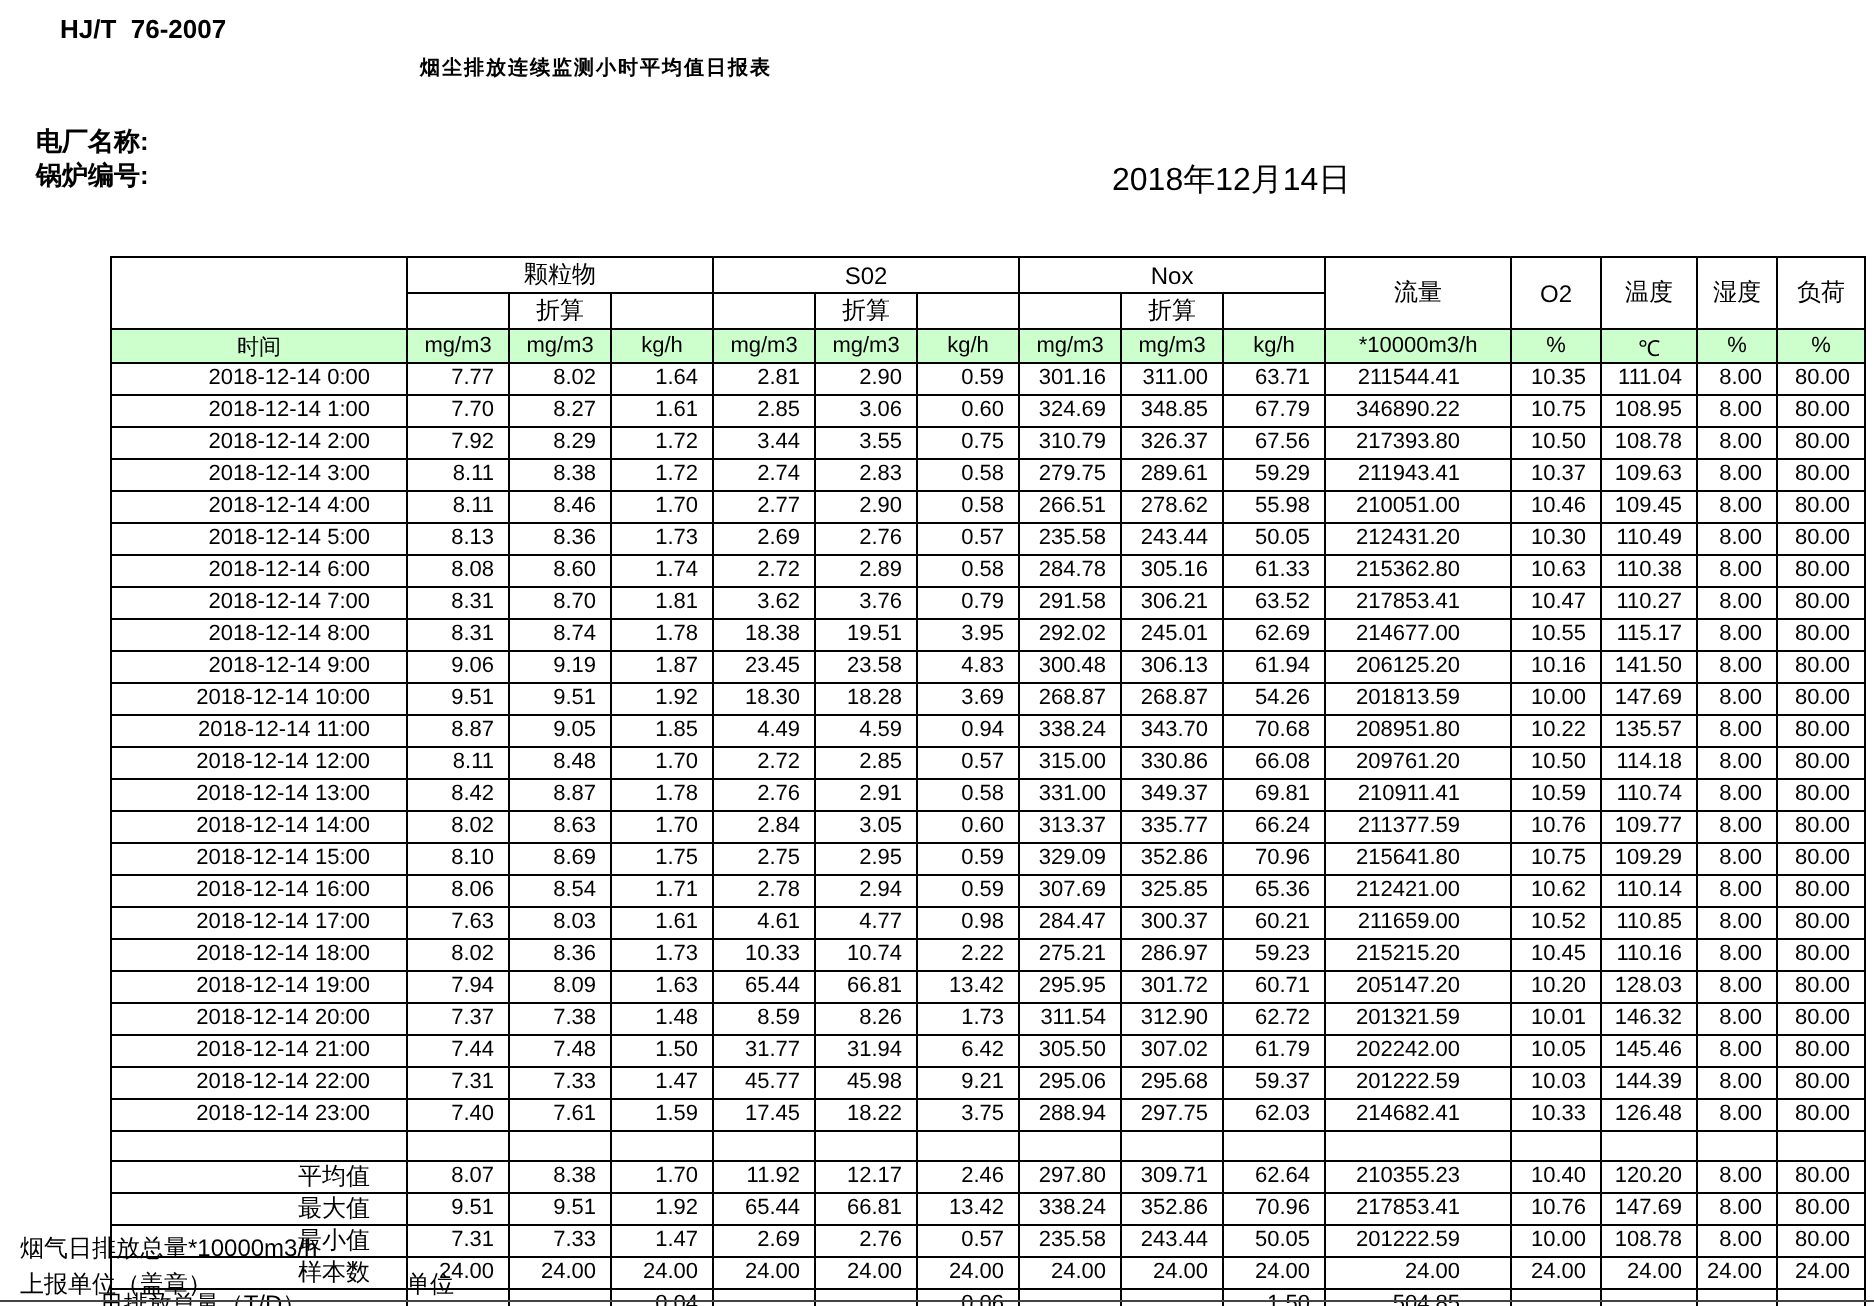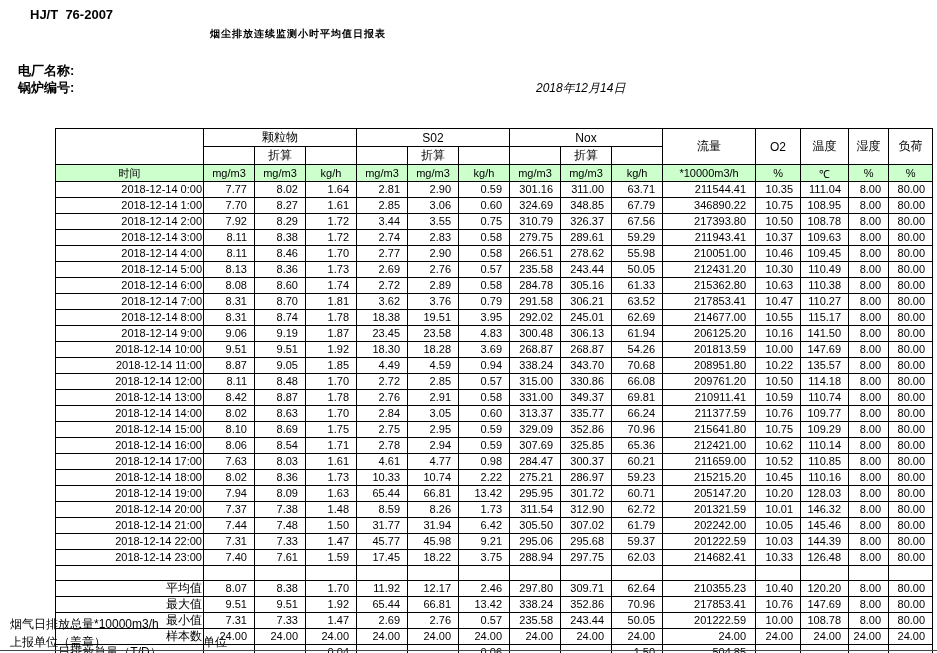--- a/index.html
+++ b/index.html
@@ -5,33 +5,33 @@
   html,body { margin:0; padding:0; }
   body {
     width:937px; height:653px; position:relative; background:#fff;
     font-family:"Liberation Sans", sans-serif; color:#000; overflow:hidden;
   }
   .abs { position:absolute; white-space:pre; }
   #standard   { left:30px;  top:7px;  font-size:13px; font-weight:bold; }
   #title      { left:210px; top:27px; font-size:10px; font-weight:bold; letter-spacing:1px; }
   #plant-label{ left:18px;  top:62px; font-size:13px; font-weight:bold; }
   #boiler-label{left:18px;  top:79px; font-size:13px; font-weight:bold;text-align:center; }
-  #report-date{ left:536px; top:80px; font-size:12px;font-style:italic; }
+  #report-date{ left:556px; top:80px; font-size:16px; }
 
   table {
     position:absolute; left:55px; top:128px; width:877px;
     border-collapse:collapse; table-layout:fixed;
   }
   th, td { border:1px solid #000; padding:0; }
   thead th { font-weight:normal; font-size:12px; text-align:center; height:14px; }
   thead tr.units-row th { height:16px; font-size:11px; background:var(--green,#ccffcc); }
   tbody td { font-size:11px; height:15px; line-height:15px; white-space:nowrap; }
   tbody td { text-align:right; padding-right:7px; }
-  tbody td:first-child { padding-right:1px; }
-  tbody td:nth-child(11) { padding-right:9px;margin-top:12px; }
+  tbody td:first-child { padding-right:18px; }
+  tbody td:nth-child(11) { padding-right:25px;margin-top:12px; }
   tbody tr.gap-row td { height:14px; }
   td.sum-label { text-align:right; padding-right:3px; font-size:12px; }
   td.total-label {
     text-align:center; font-size:12px; text-indent:-38px; overflow:visible;margin-top:10px;
   }
   #footnote1 { left:10px; top:616px; font-size:12px; }
   #footnote2 { left:10px; top:634px; font-size:12px; }
   #unit-word { left:203px; top:634px; font-size:12px; }
   #bottom-rule { position:absolute; left:0; top:650px; width:937px; border-top:1px solid #444; }
 </style>

